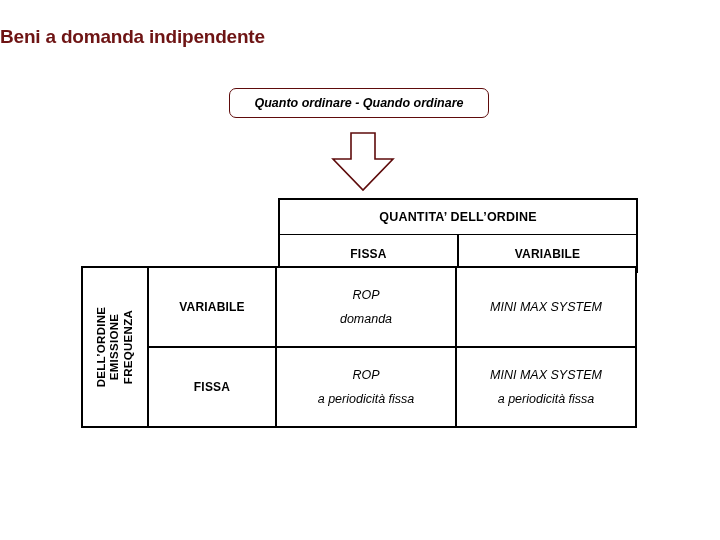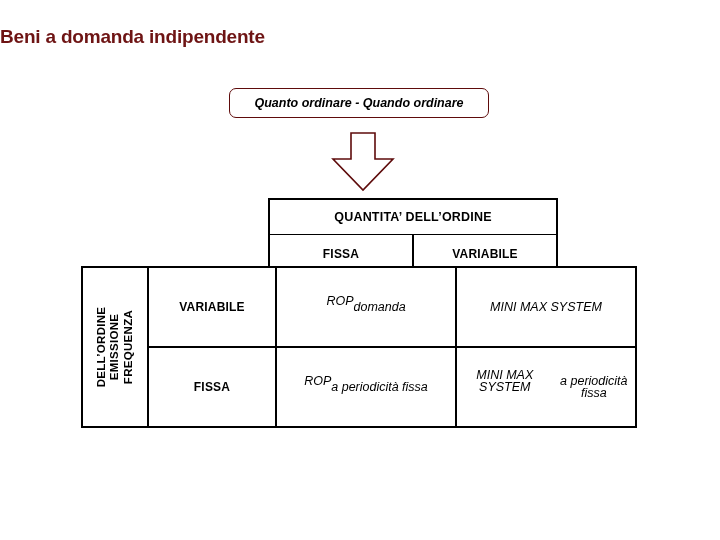--- a/index.html
+++ b/index.html
@@ -59,23 +59,23 @@
     left: 329px;
     top: 131px;
     width: 68px;
     height: 62px;
   }
   .arrow-wrap svg { display: block; }
 
   
   .qty-header {
     position: absolute;
-    left: 268px;
+    left: 278px;
     top: 198px;
-    width: 290px;
+    width: 360px;
     box-sizing: border-box;
     border: 2.5px solid #000000;
     border-bottom: none;
     background: #ffffff;
   }
   .qty-title-row {
     height: 34px;
     display: flex;
     align-items: center;
     justify-content: center;
@@ -159,21 +159,21 @@
     align-items: center;
     justify-content: center;
     font-size: 12px;
     font-weight: bold;
     letter-spacing: 0.2px;
   }
   .matrix-cell {
     flex: 1 1 0;
     box-sizing: border-box;
     display: flex;
-    flex-direction: row;
+    flex-direction: column;
     align-items: center;
     justify-content: center;
     text-align: center;
     font-size: 12.5px;
     font-style: italic;
     line-height: 1.0;
   }
   .matrix-cell.second {
     border-left: 2.4px solid #000000;
   }

